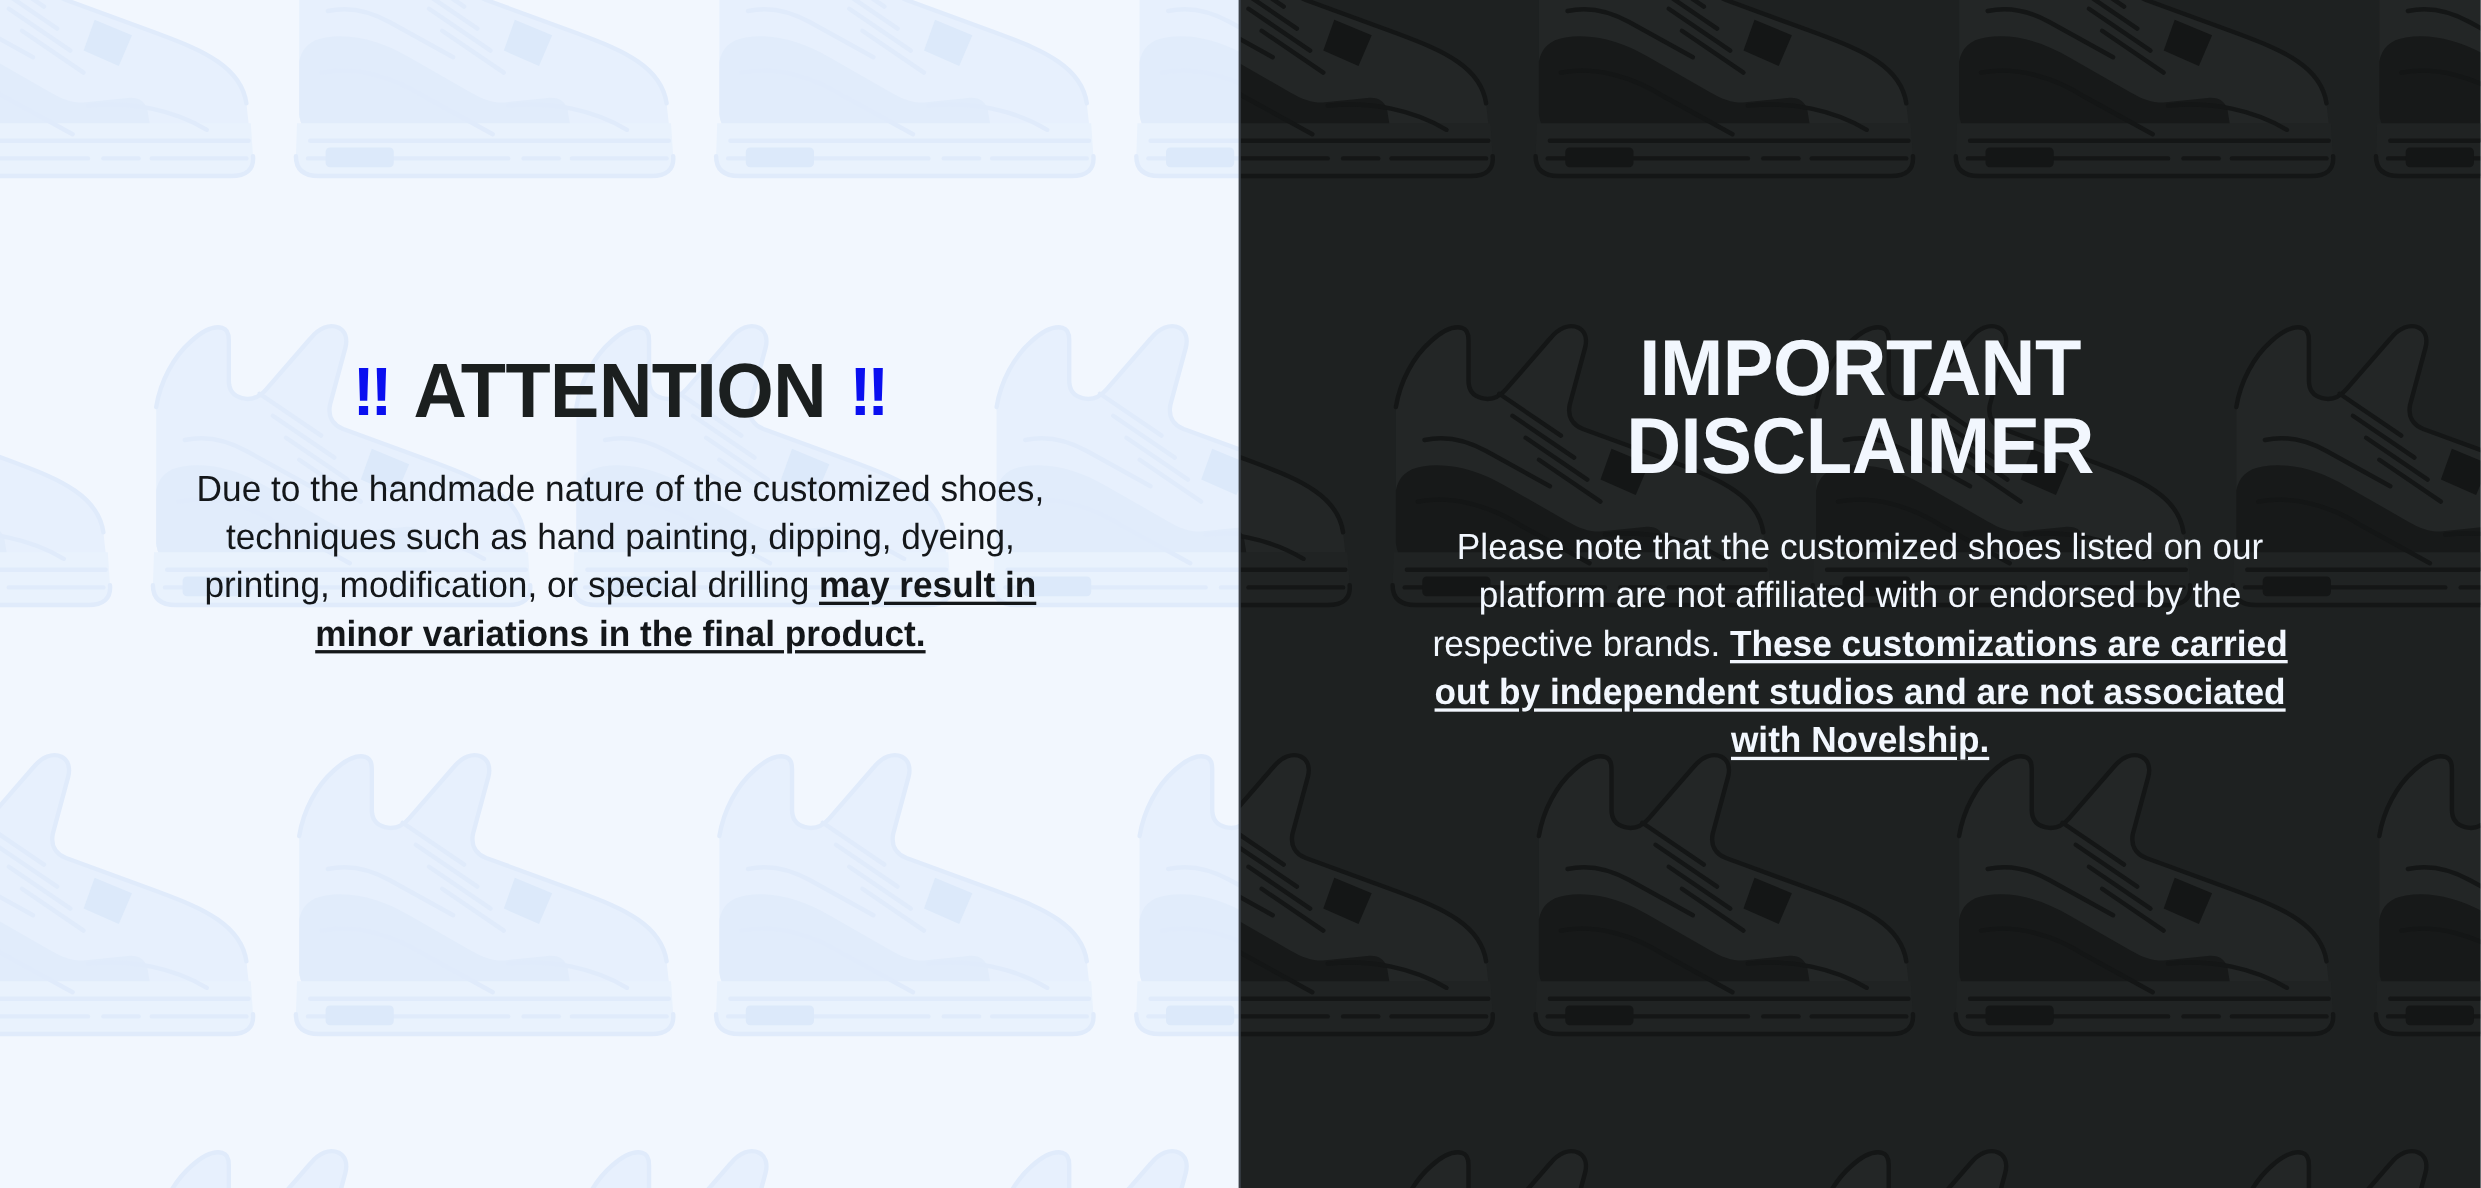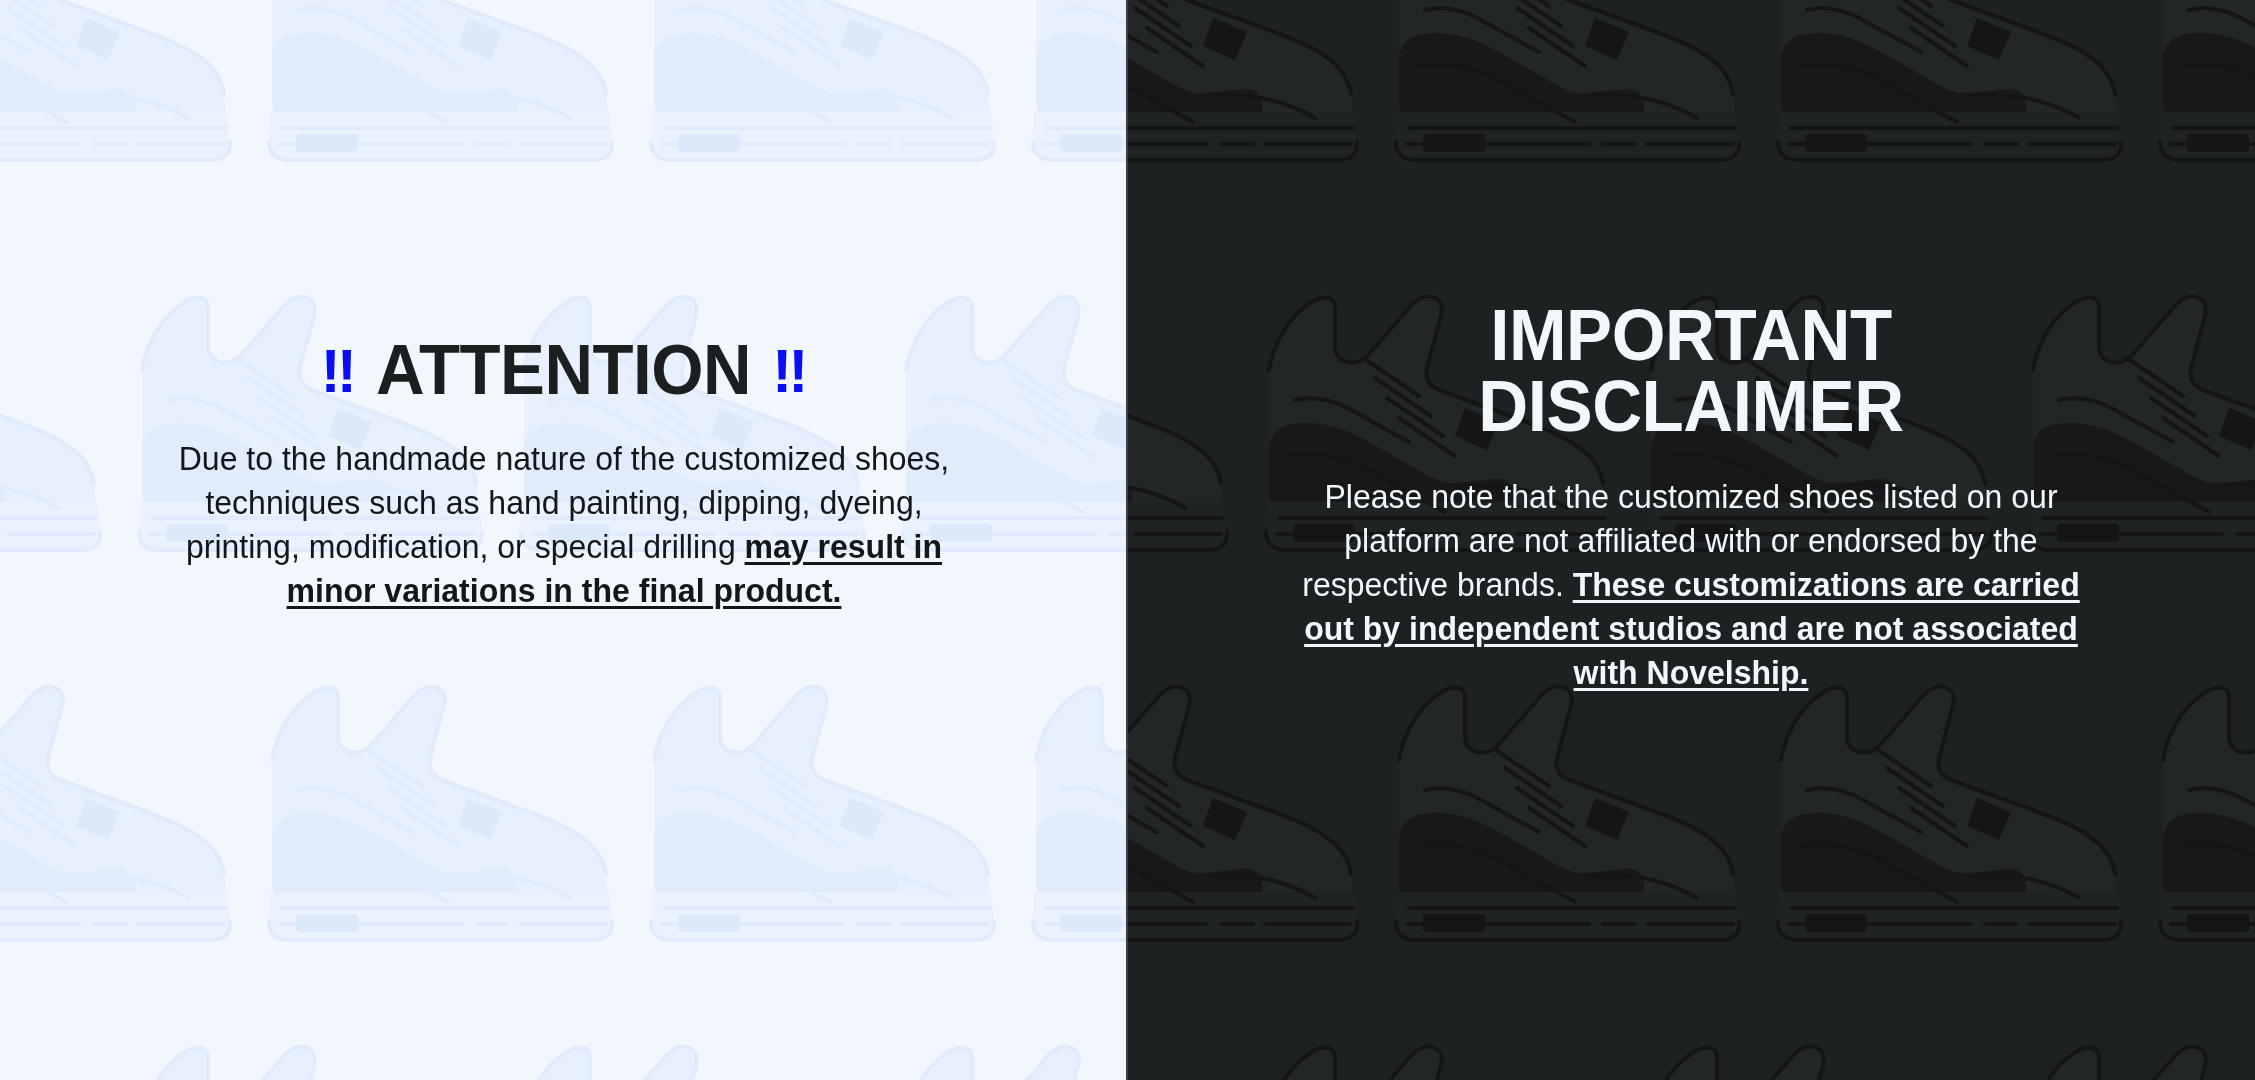--- a/index.html
+++ b/index.html
@@ -43,21 +43,21 @@
   .pattern svg { display: block; width: 100%; height: 100%; }
 
   
   .content {
     position: absolute;
     left: 0;
     right: 0;
     z-index: 2;
     text-align: center;
   }
-  .panel-light .content { top: 335px; }
+  .panel-light .content { top: 320px; }
   .panel-dark  .content { top: 300px; }
 
   .headline {
     margin: 0;
     font-weight: 900;
     letter-spacing: -0.5px;
     line-height: 1.0;
     font-stretch: condensed;
     transform: scaleX(0.96);
   }

